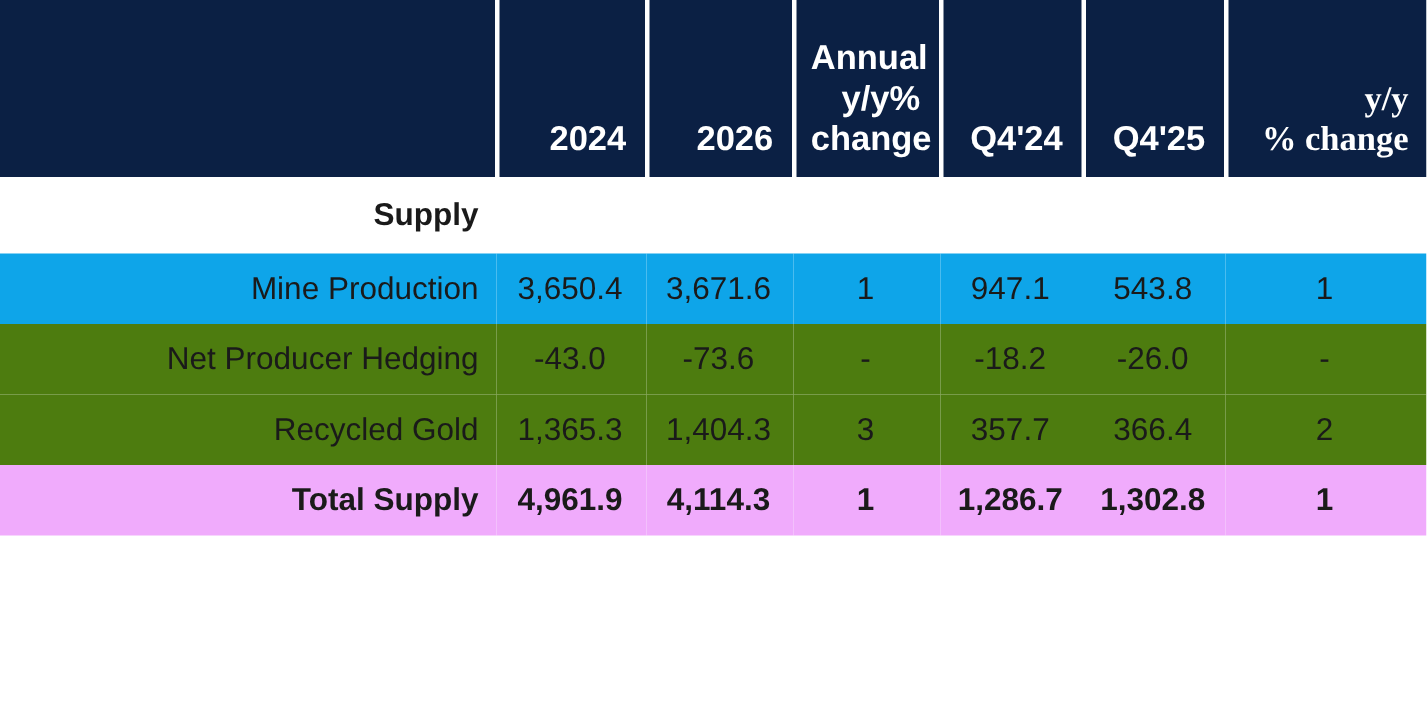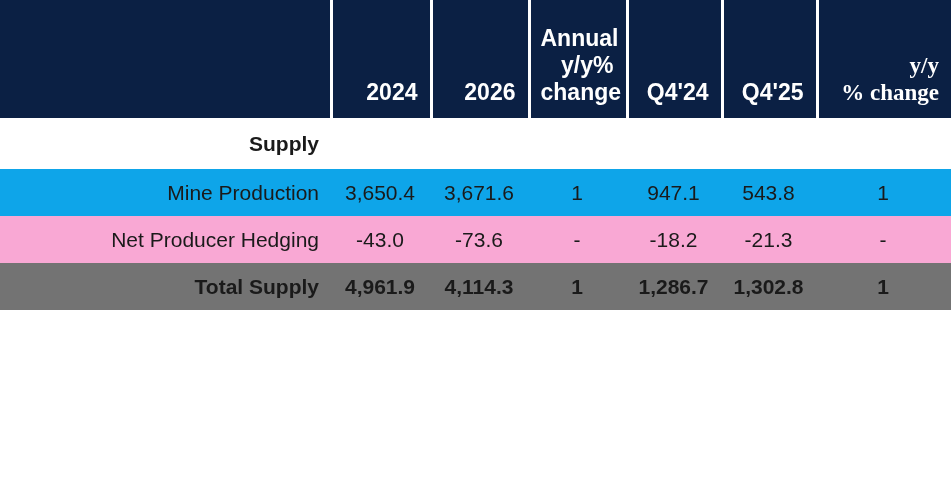--- a/index.html
+++ b/index.html
@@ -67,24 +67,24 @@
     background: #ffffff;
     font-weight: bold;
     padding-left: 9px;
     padding-top: 11px;
     padding-bottom: 11px;
   }
   tr.shaded td {
     background: #0ea5e9;
   }
   tr.plain td {
-    background: #f9a8d4;
+    background: #4d7c0f;
   }
   tr.total td {
-    background: #737373;
+    background: #f0abfc;
     font-weight: bold;
   }
   td.label .indent {
     display: inline-block;
     padding-left: 14px;
   }
 </style>
 </head>
 <body>
 
@@ -130,25 +130,34 @@
         <td>543.8</td>
         <td>1</td>
       </tr>
 
       <tr class="plain">
         <td class="label"><span class="indent">Net Producer Hedging</span></td>
         <td>-43.0</td>
         <td>-73.6</td>
         <td>-</td>
         <td>-18.2</td>
-        <td>-21.3</td>
+        <td>-26.0</td>
         <td>-</td>
       </tr>
 
 
+      <tr class="plain">
+        <td class="label"><span class="indent">Recycled Gold</span></td>
+        <td>1,365.3</td>
+        <td>1,404.3</td>
+        <td>3</td>
+        <td>357.7</td>
+        <td>366.4</td>
+        <td>2</td>
+      </tr>
 
       <tr class="total">
         <td class="label"><span>Total Supply</span></td>
         <td>4,961.9</td>
         <td>4,114.3</td>
         <td>1</td>
         <td>1,286.7</td>
         <td>1,302.8</td>
         <td>1</td>
       </tr>

